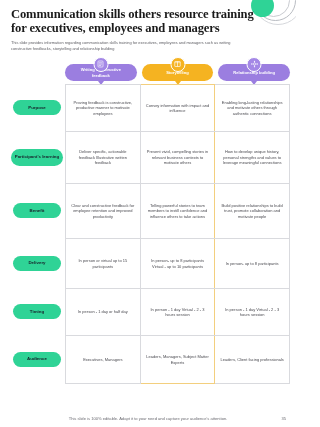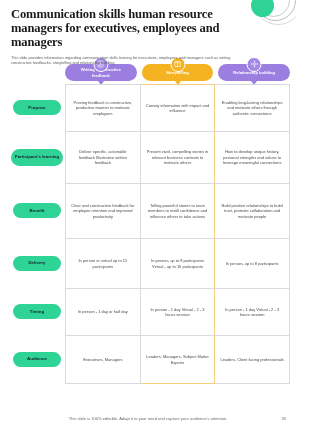--- a/index.html
+++ b/index.html
@@ -161,21 +161,21 @@
 <div class="slide">
 
   <div class="deco">
     <div class="deco-ring ring-c"></div>
     <div class="deco-ring ring-b"></div>
     <div class="deco-ring ring-a"></div>
     <div class="deco-dot"></div>
   </div>
 
   <div class="header">
-    <div class="title">Communication skills human resource managers for executives, employees and managers</div>
+    <div class="title">Communication skills others resource training for executives, employees and managers</div>
     <div class="subtitle">This slide provides information regarding communication skills training for executives, employees and managers such as writing constructive feedbacks, storytelling and relationship building</div>
   </div>
 
   <div class="col-heads">
 
     <div class="col-head ch-purple">
       <div class="col-icon ci-purple">
         <svg width="8" height="8" viewBox="0 0 16 16">
           <rect x="3" y="2" width="10" height="12" rx="1.6" fill="none" stroke="#ffffff" stroke-width="1.3"></rect>
           <line x1="5.6" y1="5.5" x2="10.4" y2="5.5" stroke="#ffffff" stroke-width="1.2" stroke-linecap="round"></line>

